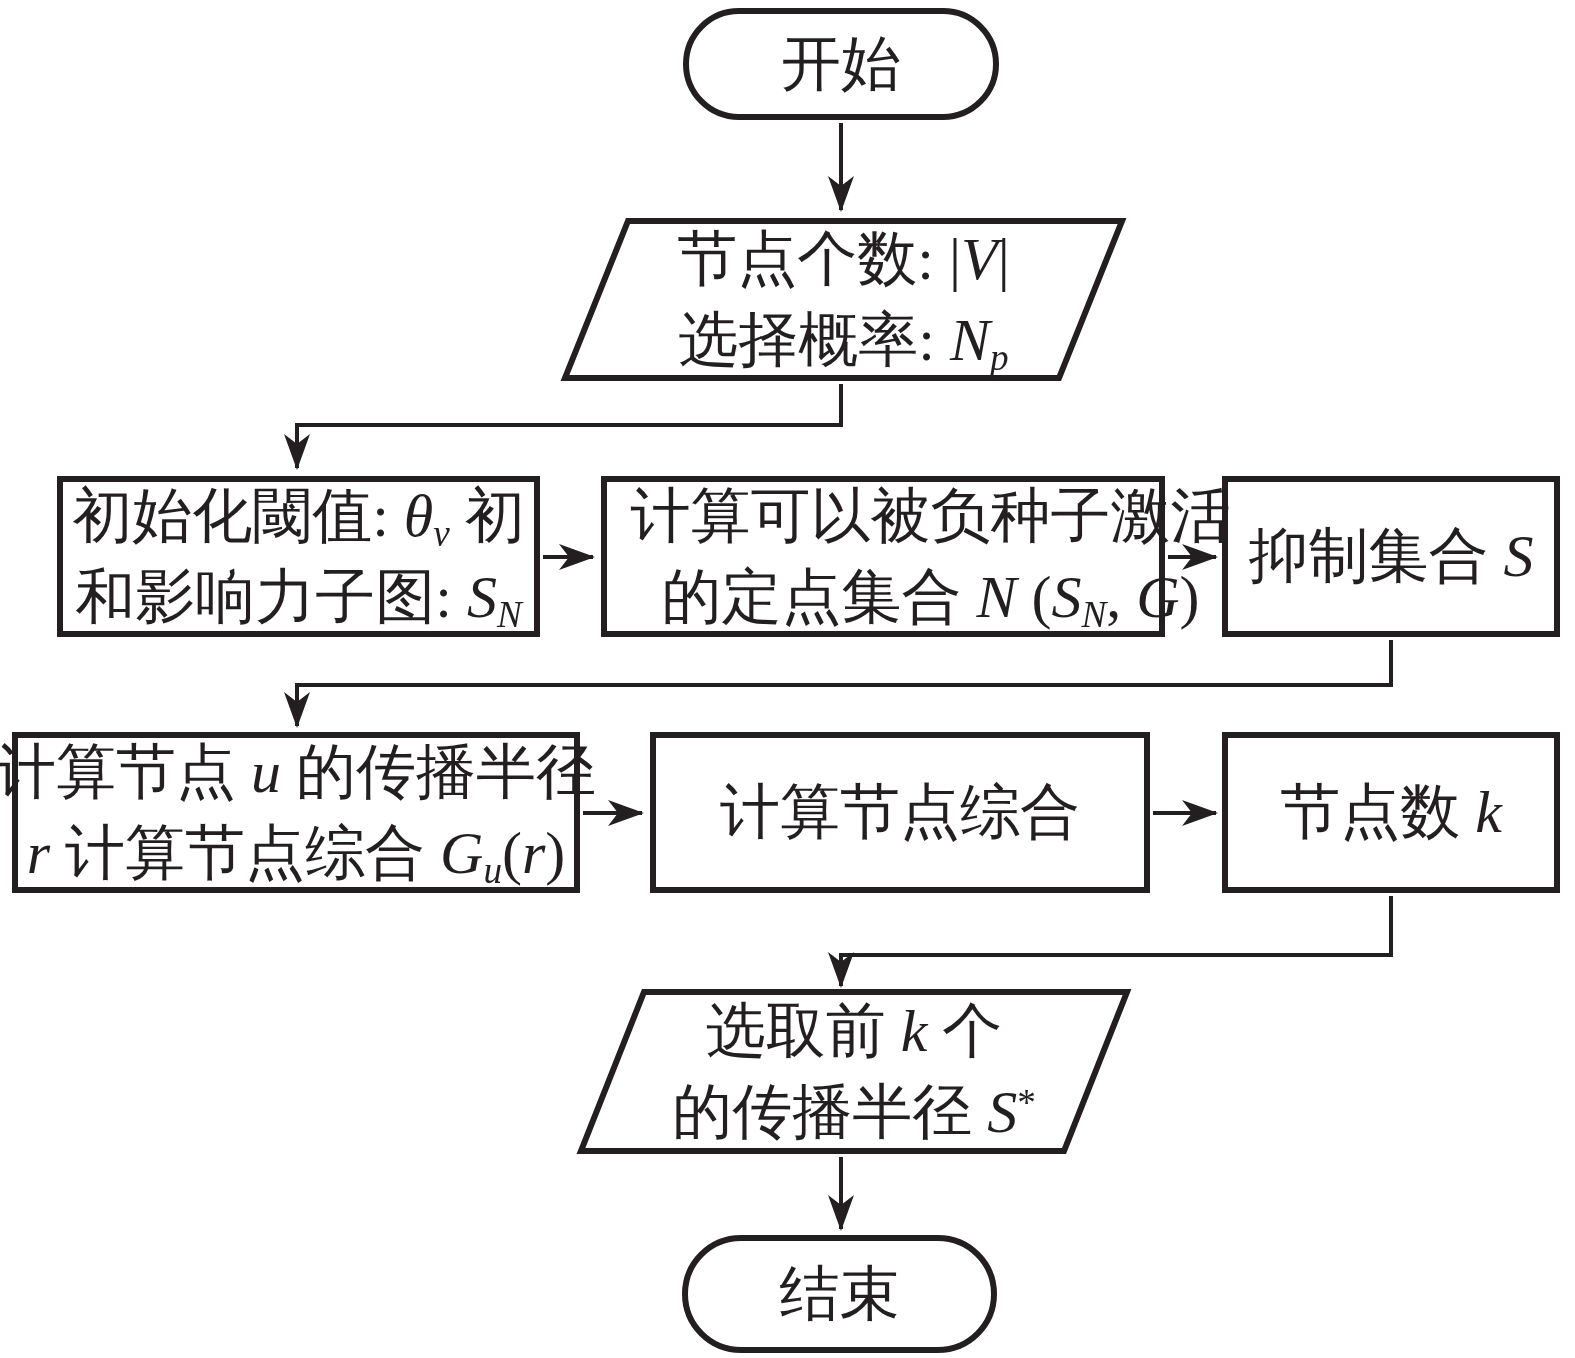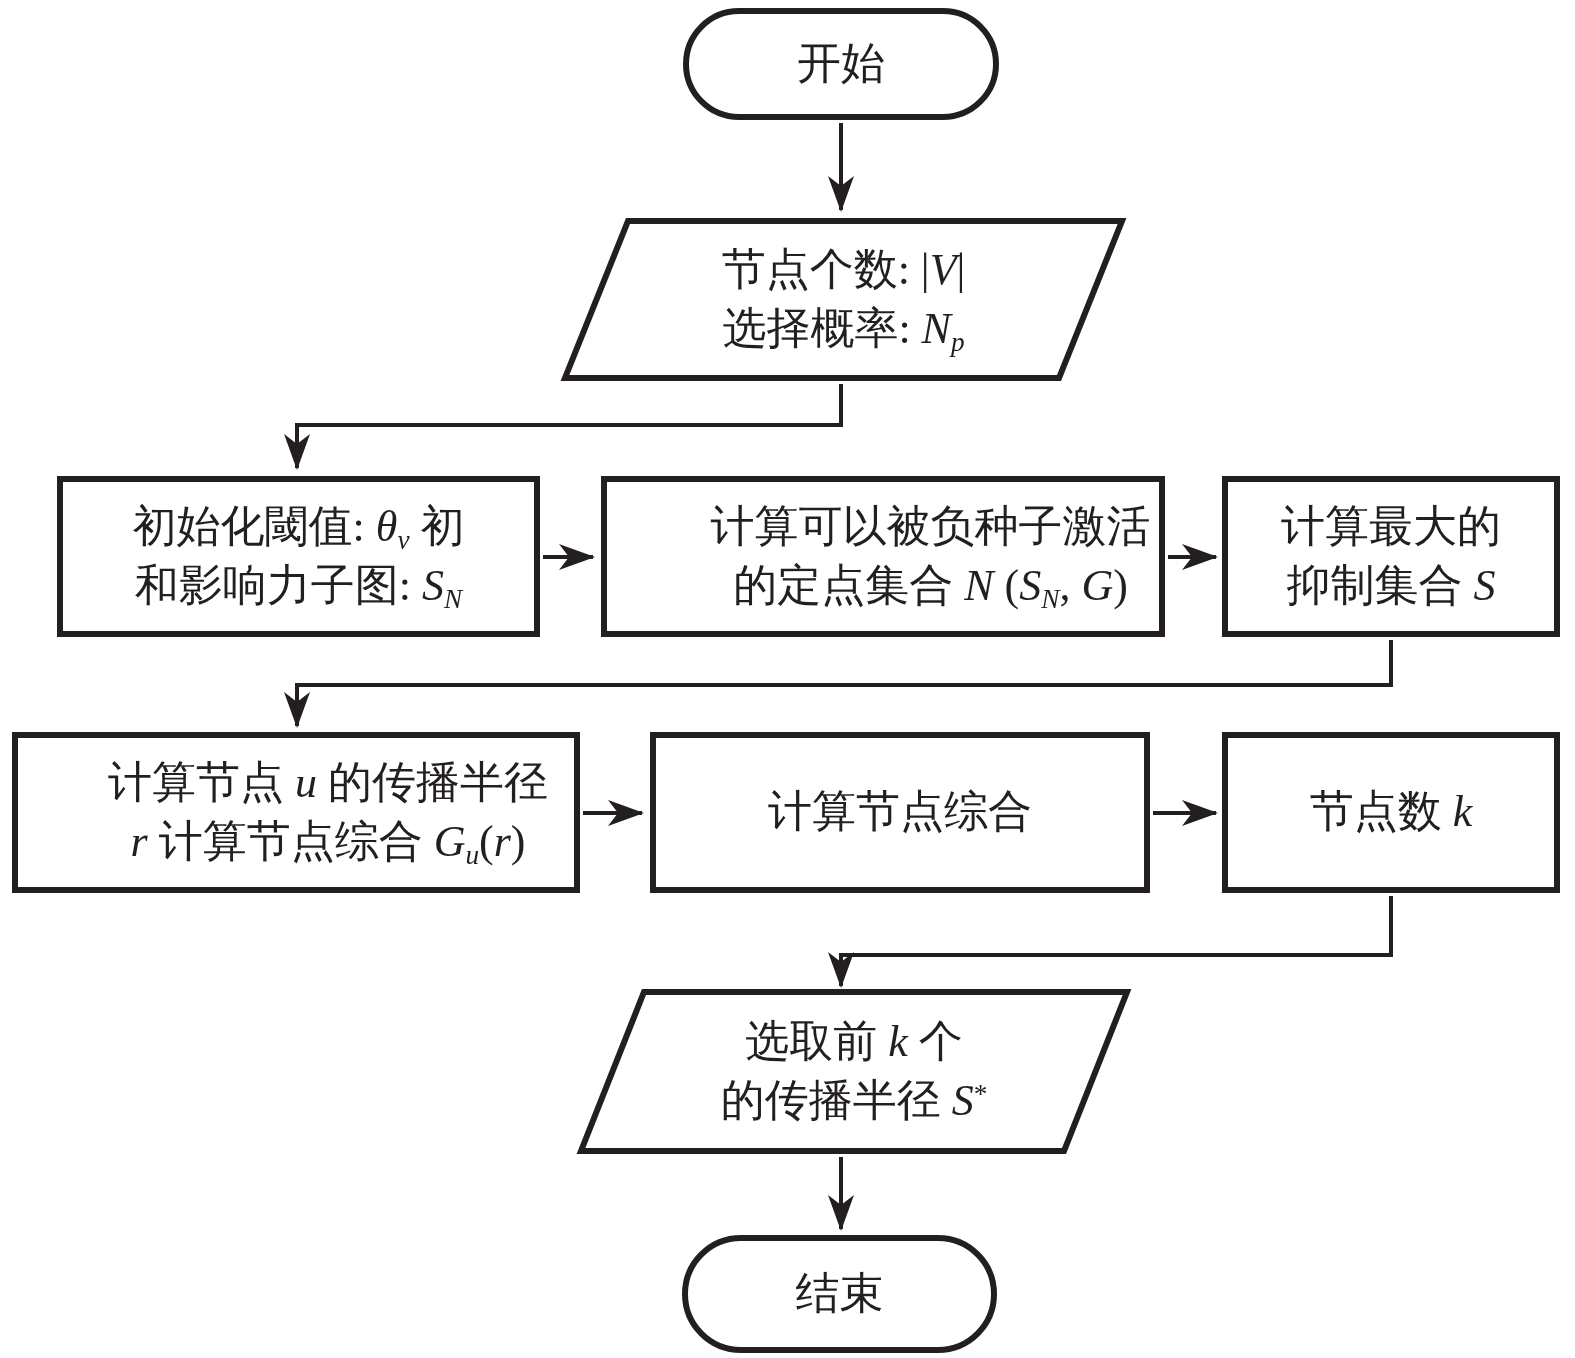--- a/index.html
+++ b/index.html
@@ -13,21 +13,21 @@
     overflow: hidden;
   }
   svg.shapes { position: absolute; left: 0; top: 0; }
   .node {
     position: absolute;
     display: flex;
     flex-direction: column;
     align-items: center;
     justify-content: center;
     text-align: center;
-    font-size: 44px;
+    font-size: 60px;
     line-height: 1.34;
     white-space: nowrap;
     color: #231f20;
   }
   .node .line { display: block; }
   .it { font-style: italic; }
   .node sub { font-size: 0.62em; font-style: italic; vertical-align: -0.28em; line-height: 0; }
   .node sup { font-size: 0.62em; vertical-align: 0.45em; line-height: 0; }
   .node sub.up, .node sup.up { font-style: normal; }
 </style>
@@ -82,25 +82,24 @@
     <span class="line"><span>初始化閾值: </span><span class="it">θ</span><sub class="it">v</sub><span> 初</span></span>
     <span class="line"><span>和影响力子图: </span><span class="it">S</span><sub class="it">N</sub></span>
   </div>
 
   <div class="node" style="left:601px; top:476px; width:659px; height:161px;">
     <span class="line"><span>计算可以被负种子激活</span></span>
     <span class="line"><span>的定点集合 </span><span class="it">N</span><span> (</span><span class="it">S</span><sub class="it">N</sub><span>, </span><span class="it">G</span><span>)</span></span>
   </div>
 
   <div class="node" style="left:1222px; top:476px; width:338px; height:161px;">
-    <span class="line"><span>计算最大的</span></span>
     <span class="line"><span>抑制集合 </span><span class="it">S</span></span>
   </div>
 
-  <div class="node" style="left:12px; top:732px; width:568px; height:161px;padding-left:32px;">
+  <div class="node" style="left:12px; top:732px; width:568px; height:161px;">
     <span class="line"><span>计算节点 </span><span class="it">u</span><span> 的传播半径</span></span>
     <span class="line"><span class="it">r</span><span> 计算节点综合 </span><span class="it">G</span><sub class="it">u</sub><span>(</span><span class="it">r</span><span>)</span></span>
   </div>
 
   <div class="node" style="left:650px; top:732px; width:500px; height:161px;">
     <span class="line"><span>计算节点综合</span></span>
   </div>
 
   <div class="node" style="left:1222px; top:732px; width:338px; height:161px;">
     <span class="line"><span>节点数 </span><span class="it">k</span></span>

